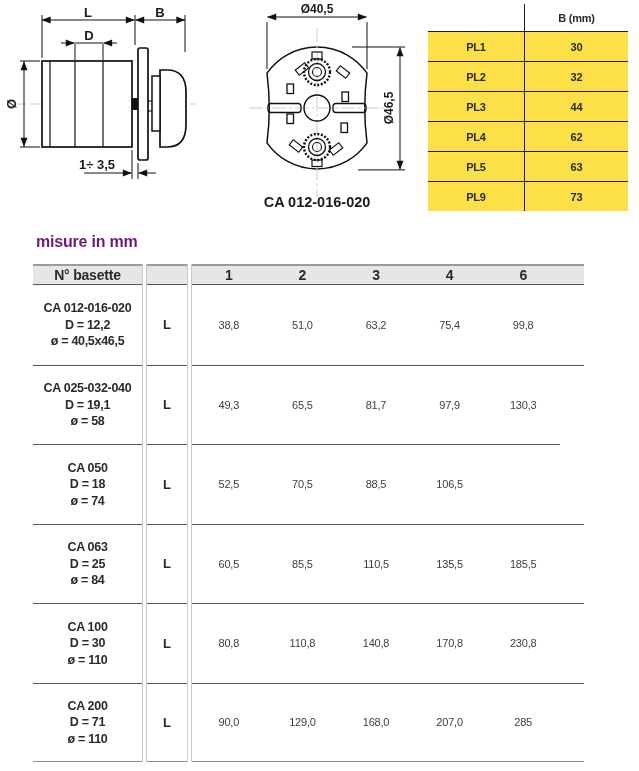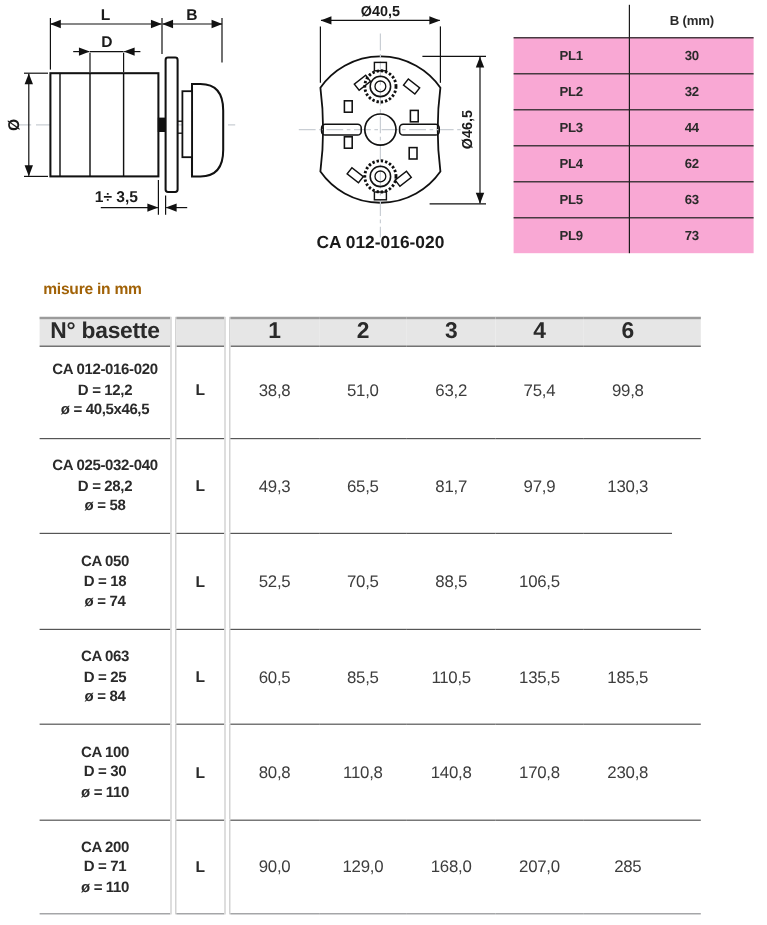--- a/index.html
+++ b/index.html
@@ -7,42 +7,42 @@
         font-family:"Liberation Sans",sans-serif;color:#2a2a2a;}
   svg text{font-family:"Liberation Sans",sans-serif;}
 
   
   .btable{position:absolute;left:428px;top:4px;width:200px;}
   .brow{display:grid;grid-template-columns:97px 103px;height:30px;}
   .brow.bhead{height:27px;}
   .bc{display:flex;align-items:center;justify-content:center;box-sizing:border-box;
       font-weight:700;font-size:11px;letter-spacing:-0.2px;color:#2a2a2a;}
   .bc:first-child{border-right:1.6px solid #1c1c1c;}
-  .bdata .bc{background:#f9a8d4;border-top:1.5px solid #1c1c1c;}
+  .bdata .bc{background:#fde047;border-top:1.5px solid #1c1c1c;}
 
   
-  .note{position:absolute;left:36px;top:233px;font-weight:700;font-size:13px;
-        letter-spacing:-0.2px;color:#a16207;}
+  .note{position:absolute;left:36px;top:233px;font-weight:700;font-size:16px;
+        letter-spacing:-0.2px;color:#701a75;}
 
   
   .mtable{position:absolute;left:33px;top:264px;width:551px;}
   .mrow{display:grid;grid-template-columns:109px 5px 40px 5px 73.6px 73.6px 73.6px 73.6px 73.6px 24px;}
   .mhead{height:21px;}
   .mdata{height:79.5px;}
   .cell,.gap{box-sizing:border-box;}
   .mhead .cell{background:#e6e6e6;border-top:2px solid #9b9b9b;border-bottom:1px solid #565656;
       display:flex;align-items:center;justify-content:center;
-      font-weight:700;font-size:19px;letter-spacing:-0.2px;color:#2a2a2a;}
+      font-weight:700;font-size:14px;letter-spacing:-0.2px;color:#2a2a2a;}
   .gap{background:#fff;border-left:1px solid #c9c9c9;border-right:1px solid #c9c9c9;}
   .mdata ~ .mdata .cell{border-top:1px solid #565656;}
   .mdata:last-child .cell{border-bottom:1.5px solid #8f9193;}
   .name{display:flex;flex-direction:column;justify-content:center;text-align:center;
         font-weight:700;font-size:12.5px;line-height:16.5px;letter-spacing:-0.3px;color:#2a2a2a;}
   .lcell{display:flex;align-items:center;justify-content:center;font-weight:700;font-size:13px;color:#2a2a2a;}
-  .val{display:flex;align-items:center;justify-content:center;font-size:14px;
+  .val{display:flex;align-items:center;justify-content:center;font-size:11px;
        letter-spacing:-0.2px;color:#3d3d3d;}
 </style>
 </head>
 <body>
 
 <div id="page">
 
   <svg width="639" height="232" viewBox="0 0 639 232" style="position:absolute;left:0;top:0">
     <defs>
       <marker id="arr" viewBox="0 0 10 8" markerWidth="10" markerHeight="8" refX="9.2" refY="4" orient="auto-start-reverse" markerUnits="userSpaceOnUse">
@@ -209,21 +209,21 @@
     <div class="cell val">51,0</div>
     <div class="cell val">63,2</div>
     <div class="cell val">75,4</div>
     <div class="cell val">99,8</div>
     <div class="cell"></div>
   </div>
 
   <div class="mrow mdata">
     <div class="cell name">
       <span>CA 025-032-040</span>
-      <span>D = 28,2</span>
+      <span>D = 19,1</span>
       <span>ø = 58</span>
     </div>
     <div class="gap"></div>
     <div class="cell lcell">L</div>
     <div class="gap"></div>
     <div class="cell val">49,3</div>
     <div class="cell val">65,5</div>
     <div class="cell val">81,7</div>
     <div class="cell val">97,9</div>
     <div class="cell val">130,3</div>

